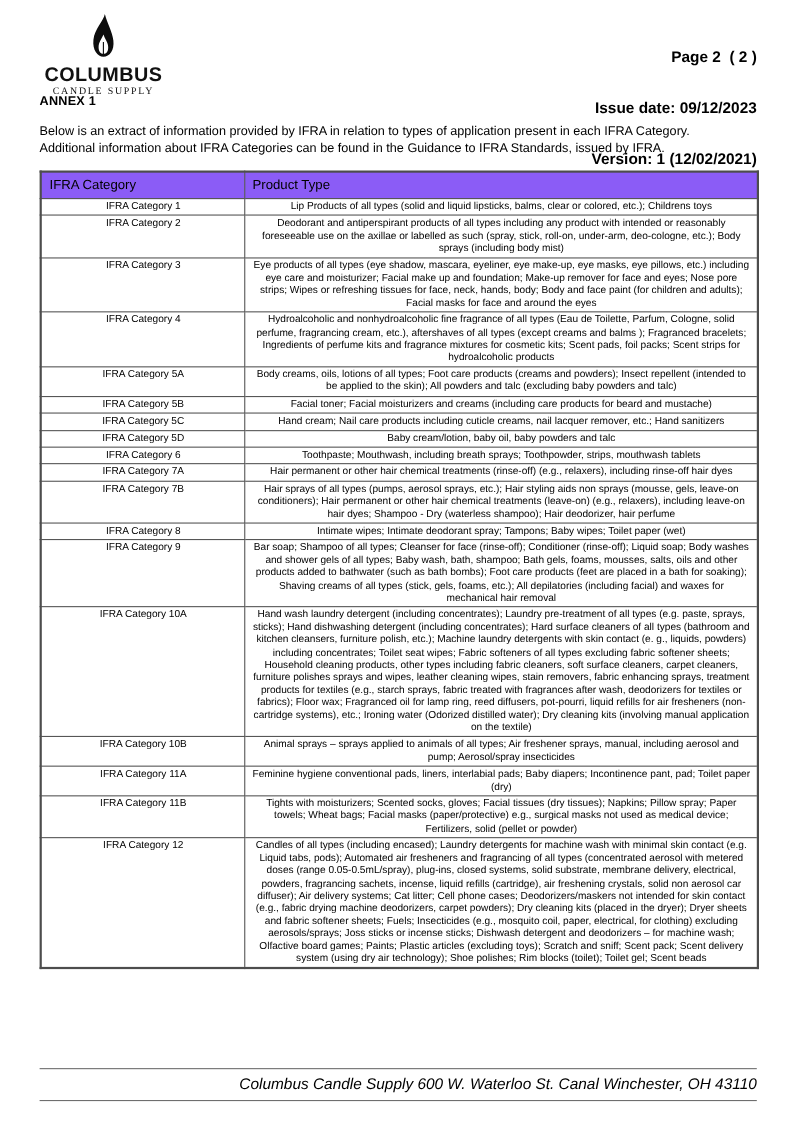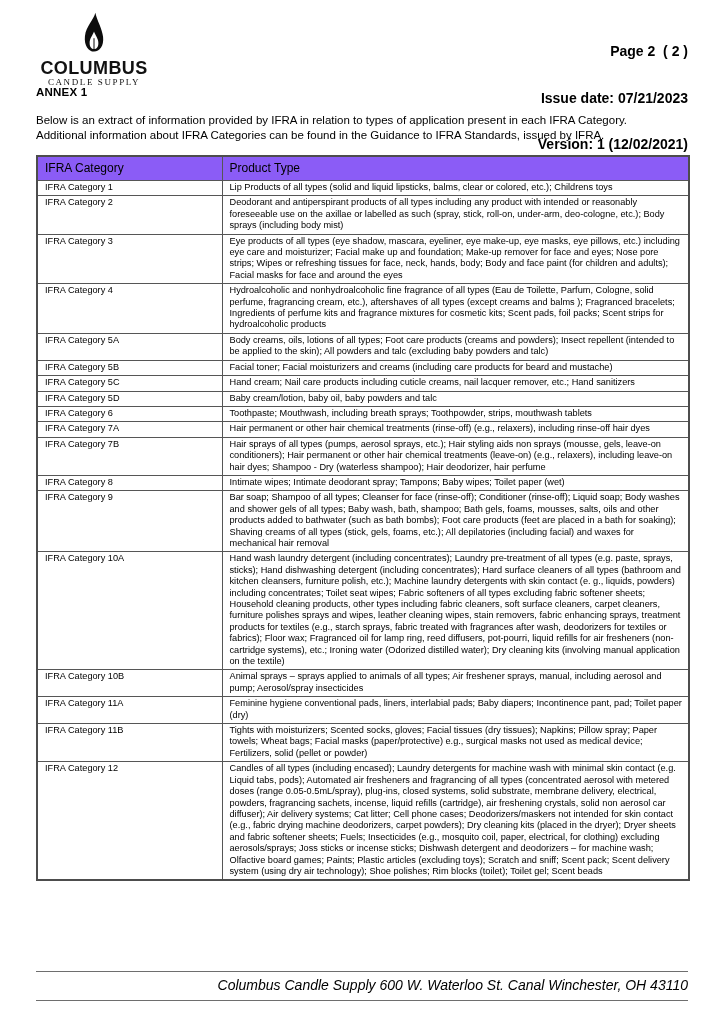--- a/index.html
+++ b/index.html
@@ -54,20 +54,21 @@
   table.ifra th {
     font-weight:normal;
     font-size:12px;
     padding:4px 7px 5px 7px;
     background:#8b5cf6;
   }
   table.ifra td {
     font-size:9.2px;
     line-height:11.4px;
     padding:1px 6px 2px 7px;
+    text-align:center;
   }
   col.c1 { width:185px; }
   col.c2 { width:467px; }
   td.cat { white-space:nowrap; }
   
   .footer {
     position:absolute; left:36px; right:36px; top:971px;
     border-top:1.5px solid #6e6e6e;
     border-bottom:1.5px solid #6e6e6e;
     text-align:right;
@@ -89,21 +90,21 @@
         <path fill="#ffffff" d="M50 58 C46 70 37 78 37 92 C37 104 43 110 50 110 C58 110 63 104 63 92 C63 79 54 70 50 58 Z"></path>
         <rect x="48.5" y="78" width="3" height="33" fill="#0d0d0d"></rect>
       </svg>
     </span>
     <div class="logo-name">COLUMBUS</div>
     <div class="logo-sub">CANDLE SUPPLY</div>
   </div>
 
   <div class="header-meta">
     <div>Page 2  ( 2 )</div>
-    <div>Issue date: 07/21/2023</div>
+    <div>Issue date: 09/12/2023</div>
     <div>Version: 1 (12/02/2021)</div>
   </div>
 
   <div class="annex-title">ANNEX 1</div>
 
   <div class="intro">
     <div>Below is an extract of information provided by IFRA in relation to types of application present in each IFRA Category.</div>
     <div>Additional information about IFRA Categories can be found in the Guidance to IFRA Standards, issued by IFRA.</div>
   </div>
 

